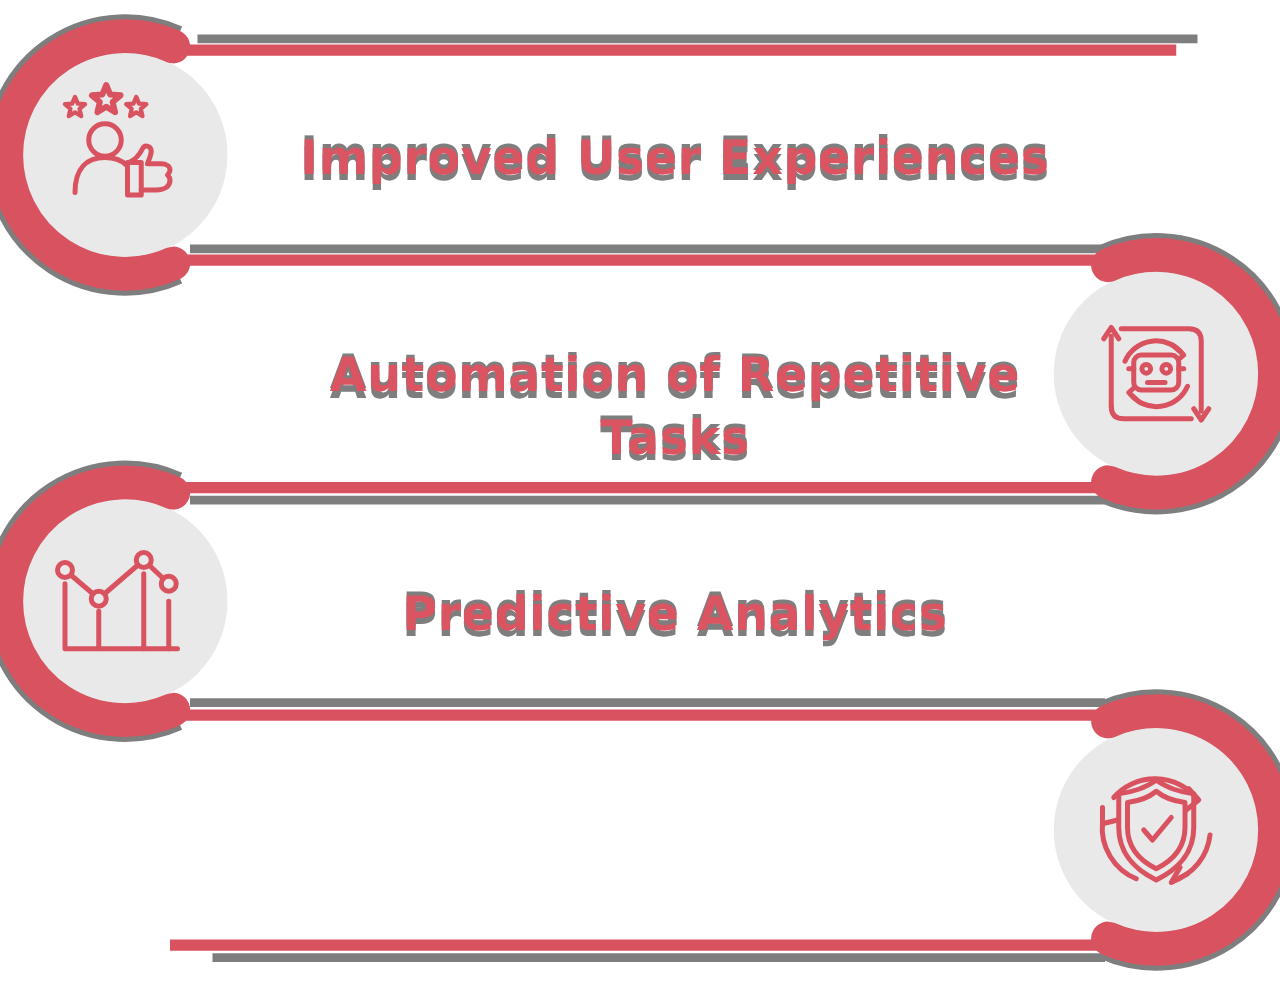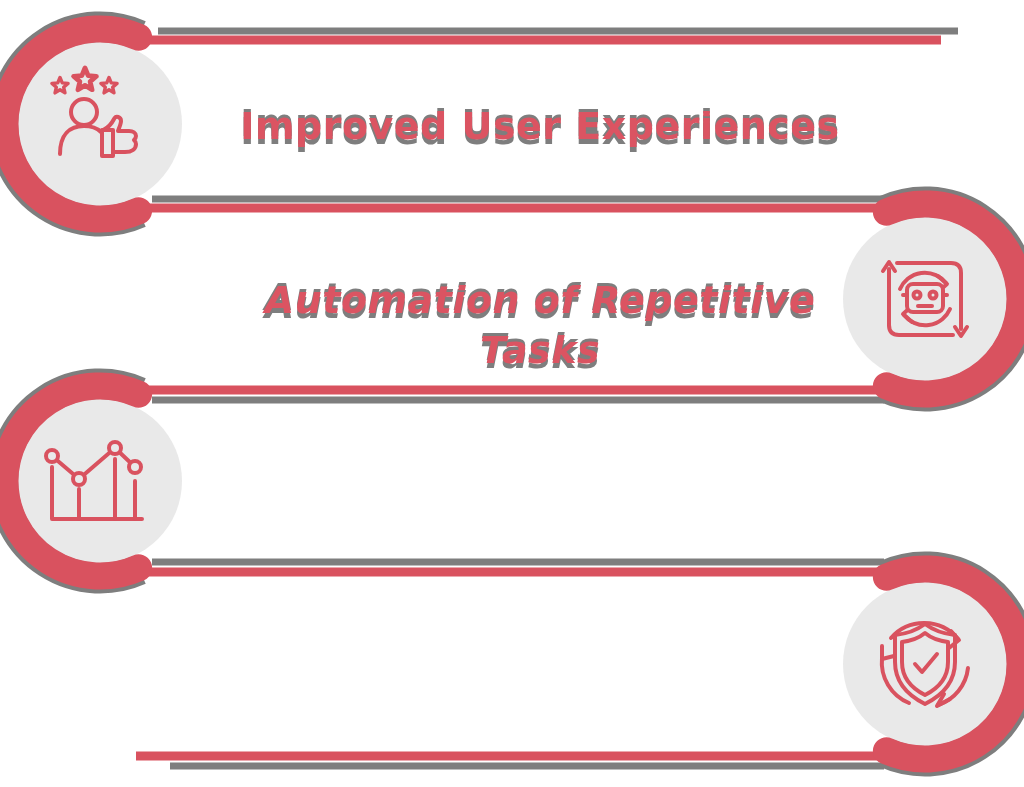--- a/index.html
+++ b/index.html
@@ -20,21 +20,21 @@
   .ic-fillbg{fill:var(--circle-gray,#e9e9e9);}
   .label{
     position:absolute;left:240px;width:600px;
     text-align:center;
     font-size:38px;font-weight:bold;letter-spacing:.5px;
     line-height:50px;
     color:var(--text-red,#db5462);
     text-shadow:0 -3px 0 var(--shadow-gray,#7e7e7e),0 5px 0 var(--shadow-gray,#7e7e7e);
   }
   #label-1{top:101px;}
-  #label-2{top:275px;font-style:italic;}
+  #label-2{top:275px;}
   #label-3{top:466px;}
   #label-4{top:634px;}
 </style>
 </head>
 <body>
 
 <div class="canvas">
 
   <svg class="scene" width="1024" height="787" viewBox="0 0 1024 787">
 
@@ -131,13 +131,14 @@
       <path class="ic" d="M26,-33 L34,-24 L24,-16"></path>
       <path class="ic" d="M-43,-6 A44,44 0 0 0 -16,39"></path>
       <path class="ic" d="M-43,-18 L-43,-5 L-31,-8"></path>
       <path class="ic" d="M43,4 A44,44 0 0 1 13,41"></path>
       <path class="ic" d="M25,35 L12,42 L19,30"></path>
     </g>
   </svg>
 
   <div class="label" id="label-1">Improved User Experiences</div>
   <div class="label" id="label-2">Automation of Repetitive Tasks</div>
+  <div class="label" id="label-3">Predictive Analytics</div>
 </div>
 
 </body></html>

